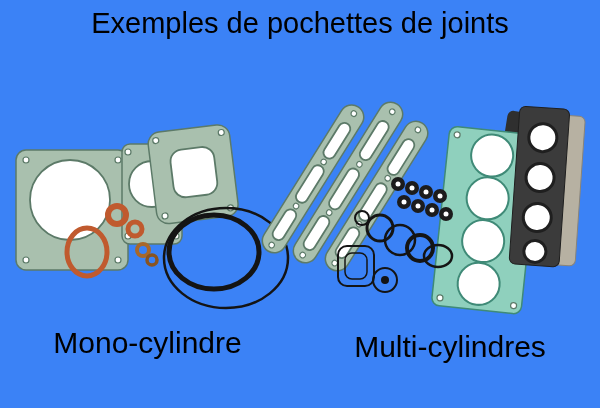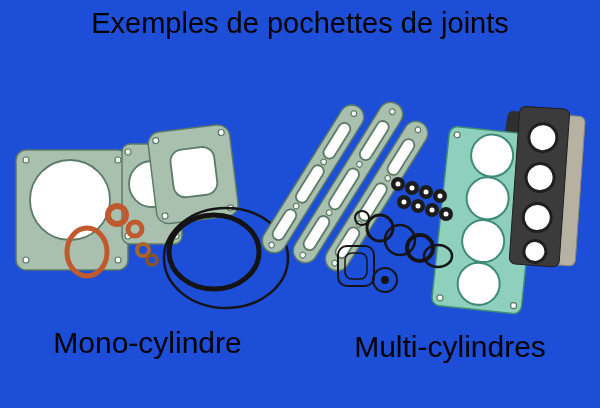--- a/index.html
+++ b/index.html
@@ -1,17 +1,17 @@
 <!DOCTYPE html>
 <html><head>
 <meta charset="utf-8">
 <style>
   html,body{margin:0;padding:0;}
   body{width:600px;height:408px;background:#ffffff;font-family:"Liberation Sans",sans-serif;}
-  .page{position:relative;width:600px;height:408px;background:#1d4ed8;overflow:hidden;}
+  .page{position:relative;width:600px;height:408px;background:#3b82f6;overflow:hidden;}
   .title{position:absolute;top:6px;left:0;width:600px;text-align:center;
          font-size:29px;line-height:1.22;color:#000;font-weight:400;}
   .caption{position:absolute;font-size:30px;color:#000;font-weight:400;}
   .caption-left{left:30px;top:326px;width:235px;text-align:center;}
   .caption-right{left:315px;top:330px;width:270px;text-align:center;}
   .art{position:absolute;left:0;top:88px;}
   
   .g-edge{stroke:#5c7a68;stroke-width:1.5;}
   .t-edge{stroke:#3f8a77;stroke-width:1.5;}
   .hole{fill:#ffffff;stroke:#5c7a68;stroke-width:1.8;}

